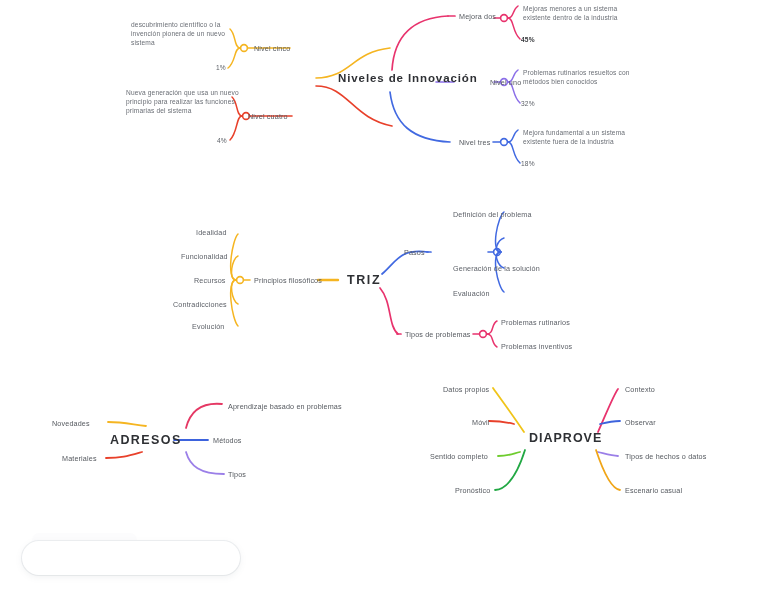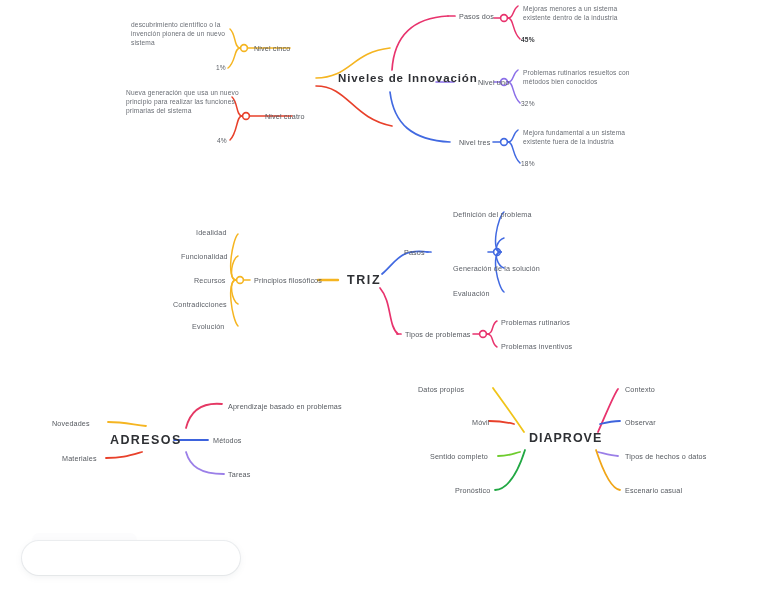--- a/index.html
+++ b/index.html
@@ -171,29 +171,29 @@
     <path d="M598 452 C 606 454, 612 456, 618 456" fill="none" stroke="#9B7FE8" stroke-width="1.8" stroke-linecap="round"></path>
     <path d="M596 450 C 604 474, 612 489, 620 490" fill="none" stroke="#F0A517" stroke-width="1.8" stroke-linecap="round"></path>
   </svg>
 
   <div class="center-title t-innov" style="left:326px; top:72px;">Niveles de Innovación</div>
 
   <div class="lbl branch-label" style="left:254px; top:44px;">Nivel cinco</div>
   <div class="lbl multi desc-label" style="left:131px; top:20px; width:112px;">descubrimiento científico o la invención pionera de un nuevo sistema</div>
   <div class="lbl pct-label" style="left:216px; top:63px;">1%</div>
 
-  <div class="lbl branch-label" style="left:265px; top:112px;">Nivel cuatro</div>
+  <div class="lbl branch-label" style="left:248px; top:112px;">Nivel cuatro</div>
   <div class="lbl multi desc-label" style="left:126px; top:88px; width:118px;">Nueva generación que usa un nuevo principio para realizar las funciones primarias del sistema</div>
   <div class="lbl pct-label" style="left:217px; top:136px;">4%</div>
 
-  <div class="lbl branch-label" style="left:459px; top:12px;">Pasos dos</div>
+  <div class="lbl branch-label" style="left:459px; top:12px;">Mejora dos</div>
   <div class="lbl multi desc-label" style="left:523px; top:4px; width:124px;">Mejoras menores a un sistema existente dentro de la industria</div>
   <div class="lbl pct-label bold" style="left:521px; top:35px;">45%</div>
 
-  <div class="lbl branch-label" style="left:446px; top:78px;padding-left:32px;">Nivel uno</div>
+  <div class="lbl branch-label" style="left:458px; top:78px;padding-left:32px;">Nivel uno</div>
   <div class="lbl multi desc-label" style="left:523px; top:68px; width:128px;">Problemas rutinarios resueltos con métodos bien conocidos</div>
   <div class="lbl pct-label" style="left:521px; top:99px;">32%</div>
 
   <div class="lbl branch-label" style="left:459px; top:138px;">Nivel tres</div>
   <div class="lbl multi desc-label" style="left:523px; top:128px; width:126px;">Mejora fundamental a un sistema existente fuera de la industria</div>
   <div class="lbl pct-label" style="left:521px; top:159px;">18%</div>
 
   <div class="center-title t-triz" style="left:347px; top:273px;">TRIZ</div>
 
   <div class="lbl branch-label" style="left:254px; top:276px;">Principios filosóficos</div>
@@ -211,25 +211,25 @@
   <div class="lbl branch-label" style="left:405px; top:330px;">Tipos de problemas</div>
   <div class="lbl leaf-label" style="left:501px; top:318px;">Problemas rutinarios</div>
   <div class="lbl leaf-label" style="left:501px; top:342px;">Problemas inventivos</div>
 
   <div class="center-title t-adres" style="left:110px; top:433px;">ADRESOS</div>
 
   <div class="lbl branch-label" style="left:52px; top:419px;">Novedades</div>
   <div class="lbl branch-label" style="left:54px; top:454px;padding-left:8px;">Materiales</div>
   <div class="lbl branch-label" style="left:228px; top:402px;">Aprendizaje basado en problemas</div>
   <div class="lbl branch-label" style="left:213px; top:436px;">Métodos</div>
-  <div class="lbl branch-label" style="left:228px; top:470px;">Tareas</div>
+  <div class="lbl branch-label" style="left:228px; top:470px;">Tipos</div>
 
   <div class="center-title t-diap" style="left:529px; top:431px;">DIAPROVE</div>
 
-  <div class="lbl branch-label" style="left:418px; top:385px;">Datos propios</div>
+  <div class="lbl branch-label" style="left:443px; top:385px;">Datos propios</div>
   <div class="lbl branch-label" style="left:472px; top:418px;">Móvil</div>
   <div class="lbl branch-label" style="left:430px; top:452px;">Sentido completo</div>
   <div class="lbl branch-label" style="left:455px; top:486px;">Pronóstico</div>
 
   <div class="lbl branch-label" style="left:625px; top:385px;">Contexto</div>
   <div class="lbl branch-label" style="left:625px; top:418px;">Observar</div>
   <div class="lbl branch-label" style="left:625px; top:452px;">Tipos de hechos o datos</div>
   <div class="lbl branch-label" style="left:625px; top:486px;">Escenario casual</div>
 
   <div class="ghost-panel-2"></div>

